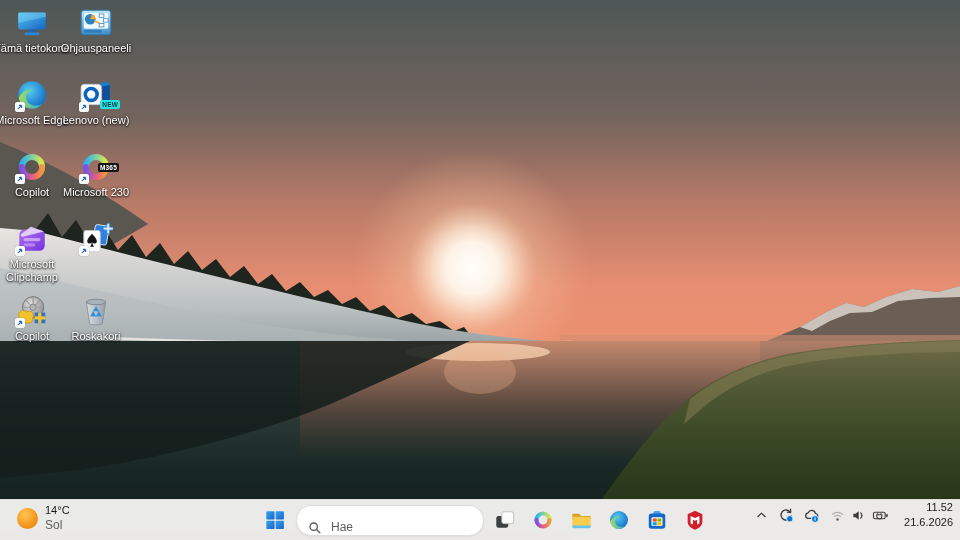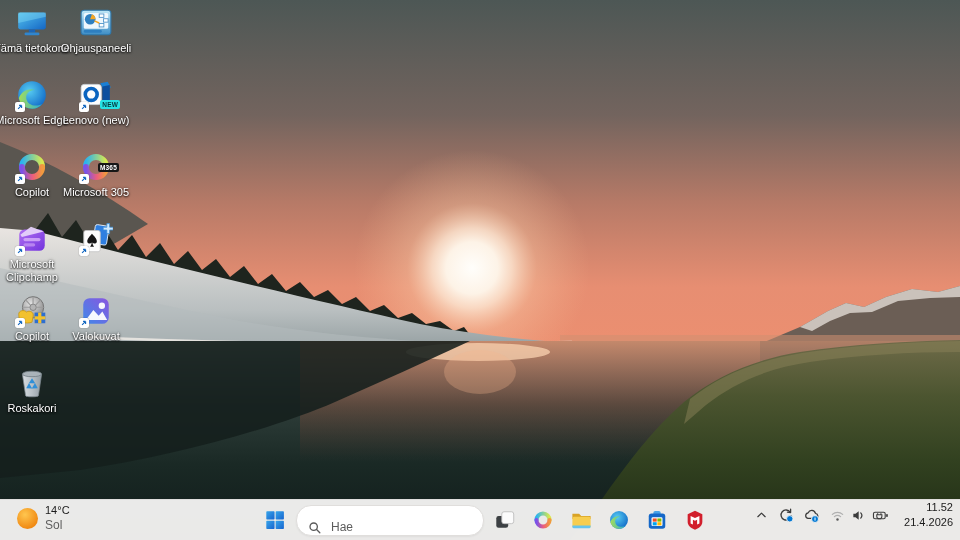--- a/index.html
+++ b/index.html
@@ -241,21 +241,21 @@
           <path d="M6.5,16 A9.5,9.5 0 0 1 25.5,16" stroke="url(#cpT)" stroke-width="5.6" fill="none" stroke-linecap="round"></path>
           <path d="M25.5,16 A9.5,9.5 0 0 1 6.5,16" stroke="url(#cpB)" stroke-width="5.6" fill="none" stroke-linecap="round"></path>
         </svg>
         <span class="mini-badge badge-m365">M365</span>
         <span class="sc">
           <svg width="8" height="8" viewBox="0 0 10 10">
               <path d="M2.6,7.4 L7,3 M7,3 H3.8 M7,3 V6.2" stroke="#1066c0" stroke-width="1.4" fill="none"></path>
             </svg>
         </span>
       </div>
-      <div class="lbl">Microsoft 305</div>
+      <div class="lbl">Microsoft 230</div>
     </div>
 
     <div class="cell">
       <div class="ibox">
         <svg width="34" height="34" viewBox="0 0 32 32">
           <defs>
               <linearGradient id="clG" x1="0" y1="0" x2="1" y2="1">
             <stop offset="0" stop-color="#b06ef2"></stop>
                 <stop offset="1" stop-color="#7334dd"></stop>
               </linearGradient>
@@ -313,41 +313,20 @@
         <span class="sc">
           <svg width="8" height="8" viewBox="0 0 10 10">
               <path d="M2.6,7.4 L7,3 M7,3 H3.8 M7,3 V6.2" stroke="#1066c0" stroke-width="1.4" fill="none"></path>
             </svg>
         </span>
       </div>
       <div class="lbl">Copilot</div>
     </div>
 
 
-    <div class="cell">
-      <div class="ibox">
-        <svg width="34" height="34" viewBox="0 0 32 32">
-          <defs>
-              <linearGradient id="phG" x1="0" y1="1" x2="1" y2="0">
-            <stop offset="0" stop-color="#3f8ae8"></stop>
-                <stop offset="1" stop-color="#8a55e0"></stop>
-              </linearGradient>
-            </defs>
-          <rect x="4" y="4" width="24" height="24" rx="6" fill="url(#phG)"></rect>
-          <circle cx="21.5" cy="11" r="3" fill="#fff" opacity="0.95"></circle>
-          <path d="M6.5,24.5 L13.5,15 L18.5,20.5 L22,16.5 L26.5,24.5 Z" fill="#fff" opacity="0.95"></path>
-        </svg>
-        <span class="sc">
-          <svg width="8" height="8" viewBox="0 0 10 10">
-              <path d="M2.6,7.4 L7,3 M7,3 H3.8 M7,3 V6.2" stroke="#1066c0" stroke-width="1.4" fill="none"></path>
-            </svg>
-        </span>
-      </div>
-      <div class="lbl">Valokuvat</div>
-    </div>
 
     <div class="cell">
       <div class="ibox">
         <svg width="34" height="34" viewBox="0 0 32 32">
           <defs>
               <linearGradient id="binG" x1="0" y1="0" x2="1" y2="0">
             <stop offset="0" stop-color="#d7dce0"></stop>
                 <stop offset="0.5" stop-color="#b9c1c7"></stop>
                 <stop offset="1" stop-color="#939da4"></stop>
               </linearGradient>
@@ -488,17 +467,17 @@
         </svg>
         <svg width="17" height="15" viewBox="0 0 18 16">
           <rect x="1.5" y="4.5" width="12.5" height="7" rx="1.6" stroke="#3c3c3c" stroke-width="1.2" fill="none"></rect>
           <rect x="15" y="6.5" width="1.8" height="3" rx="0.7" fill="#3c3c3c"></rect>
           <path d="M6,5.8 V7.2 M9.5,5.8 V7.2 M5,7.2 h5.5 v1.5 a2.75,2.75 0 0 1 -5.5,0 Z" stroke="#3c3c3c" stroke-width="1.1" fill="none" stroke-linecap="round"></path>
         </svg>
       </div>
 
       <div class="clock">
         <div>11.52</div>
-        <div>21.4.2026</div>
+        <div>21.6.2026</div>
       </div>
     </div>
   </div>
 </div>
 
 </body></html>

